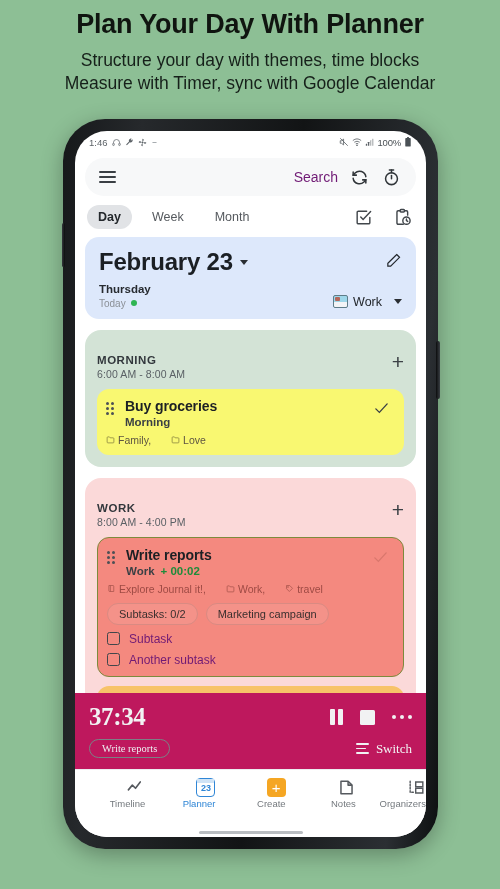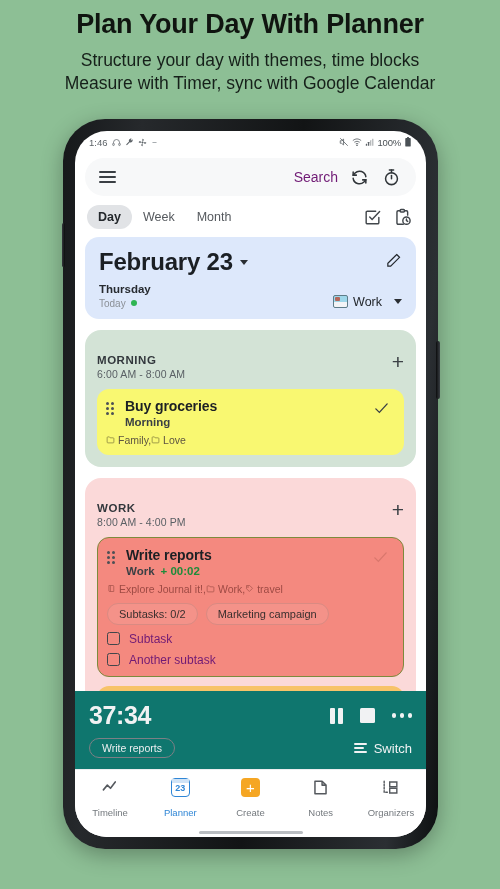--- a/index.html
+++ b/index.html
@@ -57,21 +57,21 @@
   .searchbar {
     margin: 5px 10px 0; height: 38px; background: #f7f8f9; border-radius: 19px;
     display: flex; align-items: center; padding: 0 14px; gap: 10px;
   }
   .hamburger { display: flex; flex-direction: column; gap: 3px; width: 17px; cursor: pointer; }
   .hamburger i { display: block; height: 1.8px; background: #3a3f44; border-radius: 1px; }
   .search-text { flex: 1; text-align: right; font-size: 14px; color: #701a75; }
   .sb-icon-btn { width: 22px; height: 22px; display: flex; align-items: center; justify-content: center; }
 
   
-  .tabsrow { display: flex; align-items: flex-end; padding: 9px 12px 0; gap: 0; }
+  .tabsrow { display: flex; align-items: flex-end; padding: 9px 12px 0; gap: 9px; }
   .vtab {
     font-size: 12.5px; color: #55595e; padding: 5px 11px; border-radius: 14px;
     background: transparent; font-weight: 400;
   }
   .vtab.active { background: #e1e3e6; color: #24282c; font-weight: 700; }
   .tabs-spacer { flex: 1; }
   .tab-icon { width: 24px; height: 24px; display: flex; align-items: center; justify-content: center; margin-left: 6px; }
 
   
   .content { flex: 1; overflow: hidden; padding: 0 10px; position: relative; }
@@ -116,36 +116,36 @@
   .task.orange { background: #f7c369; }
   .t-row { display: flex; align-items: flex-start; }
   .grip { width: 11px; margin-top: 4px; margin-right: 8px; display: grid;
           grid-template-columns: repeat(2, 3px); gap: 2.4px; }
   .grip i { width: 3px; height: 3px; background: #4c5055; border-radius: 50%; display: block; }
   .t-main { flex: 1; min-width: 0; }
   .t-title { font-size: 14px; font-weight: 700; color: #1c2024; letter-spacing: -0.1px; }
   .t-sub { font-size: 11.5px; color: #3a3f44; margin-top: 2px; font-weight: 600; }
   .t-timer { color: #1f8b3a; font-weight: 700; margin-left: 6px; font-size: 11.5px; }
   .t-check { width: 20px; margin-left: 6px; margin-top: 2px; flex: 0 0 20px; }
-  .t-tags { font-size: 10.5px; color: #5e5542; margin-top: 6px; display: flex; align-items: center; gap: 0; flex-wrap: wrap; }
+  .t-tags { font-size: 10.5px; color: #5e5542; margin-top: 6px; display: flex; align-items: center; gap: 20px; flex-wrap: wrap; }
   .task.red .t-tags { color: #9e4a44; }
   .tag-item { display: inline-flex; align-items: center; gap: 3px; }
   .chips { display: flex; gap: 8px; margin-top: 8px; }
   .chip {
     border: 1px solid #d98a82; border-radius: 13px; padding: 4px 11px;
     font-size: 11px; color: #3a2f2e; background: rgba(255,255,255,.08);
   }
   .subtask-row { display: flex; align-items: center; gap: 9px; margin-top: 7px; }
   .sub-box { width: 13px; height: 13px; border: 1.6px solid #41464b; border-radius: 2.5px; flex: 0 0 13px; }
   .sub-label { font-size: 12px; color: #701a75; }
 
   
   .timerbar {
-    position: absolute; left: 0; right: 0; bottom: 0; background: #0f766e;
-    padding: 10px 14px 11px; z-index: 5;
+    position: absolute; left: 0; right: 0; bottom: 0; background: #be185d;
+    padding: 10px 14px 11px; z-index: 5; font-family: Liberation Serif, serif;
   }
   .tb-top { display: flex; align-items: center; }
   .tb-time { font-size: 25px; font-weight: 700; color: #f1f2f3; letter-spacing: -0.4px; }
   .tb-ctrls { margin-left: auto; display: flex; align-items: center; gap: 17px; }
   .ic-pause { display: flex; gap: 3.5px; }
   .ic-pause i { width: 4.5px; height: 16px; background: #f1f2f3; display: block; border-radius: 1px; }
   .ic-stop { width: 15px; height: 15px; background: #f1f2f3; border-radius: 1.5px; }
   .ic-dots { display: flex; gap: 3.5px; }
   .ic-dots i { width: 4.5px; height: 4.5px; border-radius: 50%; background: #f1f2f3; display: block; }
   .tb-bot { display: flex; align-items: center; margin-top: 8px; }
@@ -158,21 +158,21 @@
   .ic-list i { height: 1.7px; background: #f1f2f3; display: block; border-radius: 1px; }
   .ic-list i:nth-child(1) { width: 13px; }
   .ic-list i:nth-child(2) { width: 10px; }
   .ic-list i:nth-child(3) { width: 13px; }
 
   
   .bottomnav {
     flex: 0 0 58px; display: flex; align-items: flex-start; padding-top: 6px;
     background: #fff; border-top: 1px solid #eceef0;
   }
-  .nav-item { flex: 1; display: flex; flex-direction: column; align-items: center; gap: 9px; }
+  .nav-item { flex: 1; display: flex; flex-direction: column; align-items: flex-end; gap: 0; }
   .nav-label { font-size: 9.5px; color: #74797e; }
   .nav-item.active .nav-label { color: #2f86d6; }
   .nav-ico { height: 22px; display: flex; align-items: center; justify-content: center; }
   .cal-ico {
     width: 19px; height: 19px; border: 1.6px solid #2f86d6; border-radius: 4px;
     display: flex; align-items: flex-end; justify-content: center;
     font-size: 9px; font-weight: 700; color: #2f86d6; line-height: 12px; position: relative;
   }
   .cal-ico span { padding-bottom: 1.5px; }
   .cal-ico::before {

